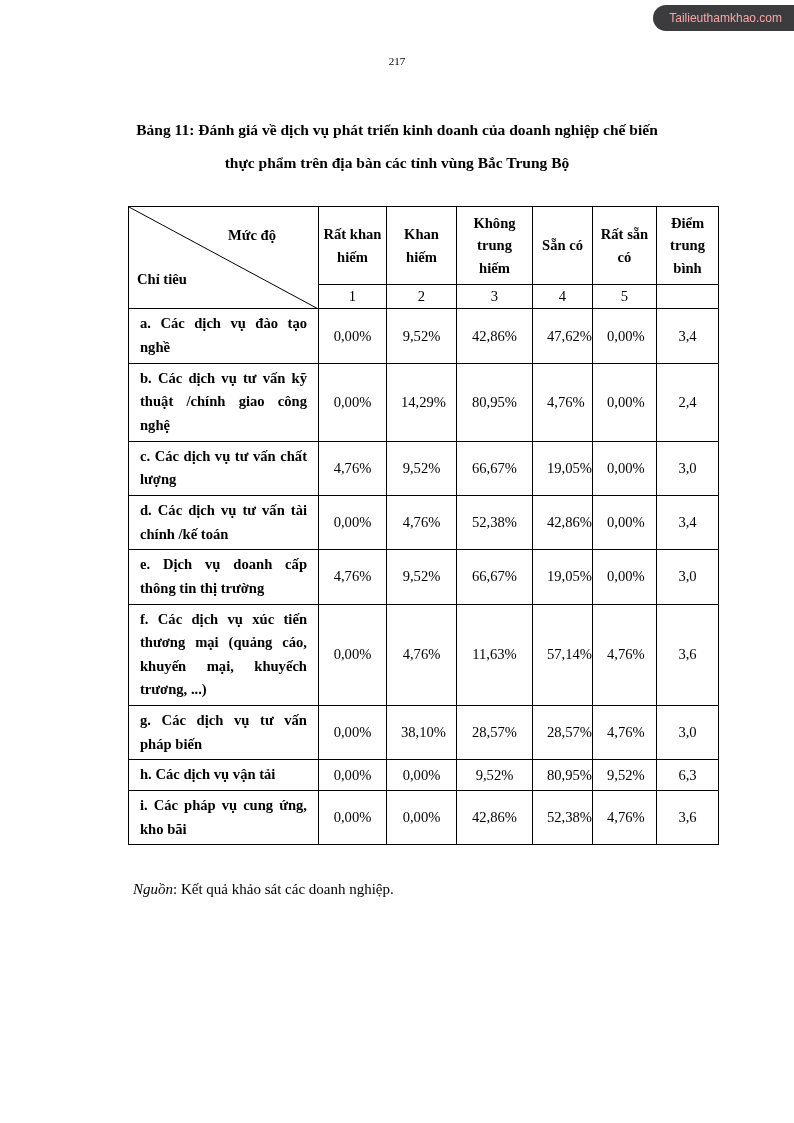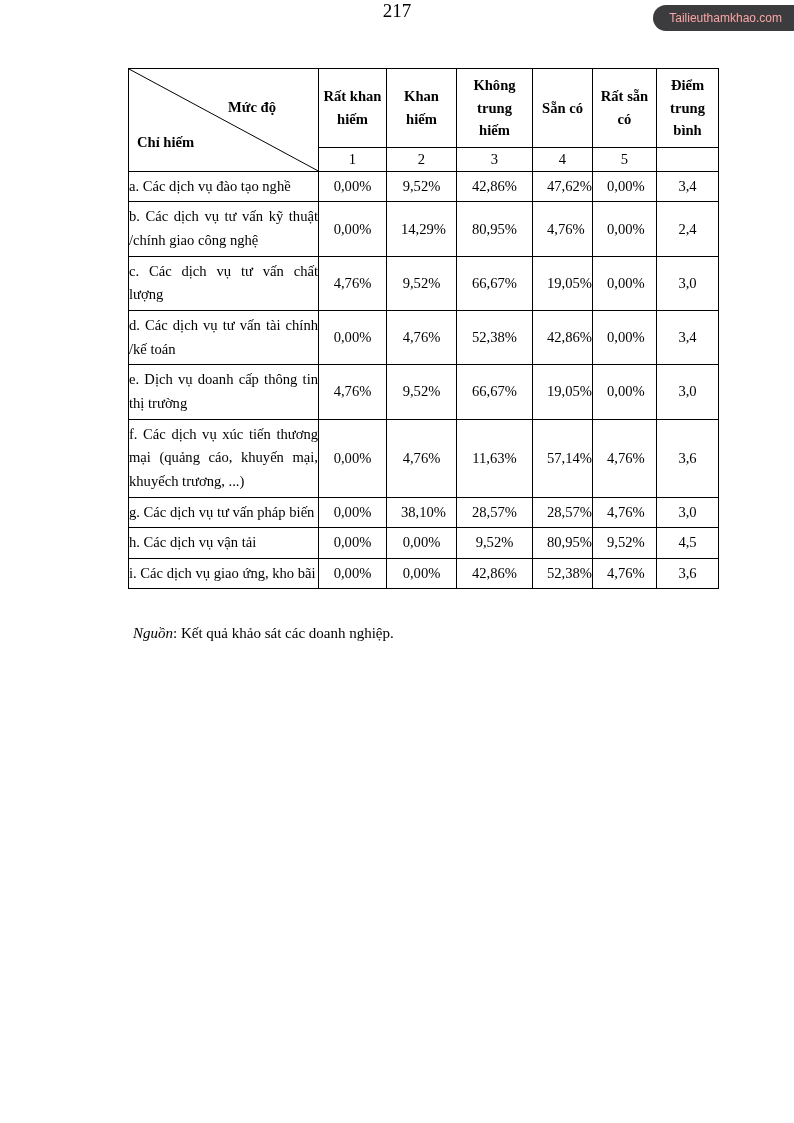--- a/index.html
+++ b/index.html
@@ -19,21 +19,22 @@
     right: 0;
     background: #3c3c3e;
     color: #fca5a5;
     font-family: "Liberation Sans", sans-serif;
     font-size: 12px;
     padding: 6px 12px 6px 16px;
     border-radius: 14px 0 0 14px;
   }
   .page-number {
     text-align: center;
-    font-size: 19px;
+    padding-top: 55px;
+    font-size: 11px;
     font-family: Liberation Serif, serif;
   }
   .doc-title {
     width: 620px;
     margin: 46px auto 0 auto;
     text-align: center;
     font-weight: bold;
     font-size: 15.5px;
     line-height: 2.15;
   }
@@ -59,78 +60,81 @@
     position: relative;
     padding: 0;
   }
   td.diag svg {
     position: absolute;
     left: 0; top: 0;
     width: 100%; height: 100%;
   }
   td.diag .corner-top {
     position: absolute;
-    top: 30px;
+    top: 20px;
     right: 42px;
     font-weight: bold;
   }
   td.diag .corner-bottom {
     position: absolute;
     bottom: 20px;
     left: 8px;
     font-weight: bold;
   }
   tr.scale-row td {
     height: 24px;
     text-align: center;
     padding: 1px 2px;
   }
   td.label {
     text-align: justify;
-    padding: 3px 0;
+    padding: 3px 11px;
     line-height: 1.62;
+    font-weight: bold;
   }
   td.val {
     text-align: center;
     padding: 3px 14px;
   }
   .source-note {
     margin: 36px 0 0 133px;
     font-size: 15px;
   }
   .source-note .src-prefix { font-style: italic; }
 </style>
 </head>
 <body>
 
 <div class="watermark">Tailieuthamkhao.com</div>
 
 <div class="page-number">217</div>
 
 <div class="doc-title">
+  <div>Bảng  11: Đánh giá về dịch vụ phát triển kinh doanh của doanh nghiệp chế biến</div>
+  <div>thực phẩm trên địa bàn các tỉnh vùng Bắc Trung Bộ</div>
 </div>
 
 <table class="survey">
   <colgroup>
     <col style="width:190px">
       <col style="width:68px">
       <col style="width:70px">
     <col style="width:76px">
       <col style="width:60px">
       <col style="width:64px">
       <col style="width:62px">
   </colgroup>
   <tbody>
     <tr>
       <td class="diag" rowspan="2">
         <svg viewBox="0 0 100 100" preserveAspectRatio="none">
           <line x1="0" y1="0" x2="100" y2="100" stroke="#000" stroke-width="1" vector-effect="non-scaling-stroke"></line>
         </svg>
         <span class="corner-top">Mức độ</span>
-        <span class="corner-bottom">Chỉ hiếm</span>
+        <span class="corner-bottom">Chỉ tiêu</span>
       </td>
       <th class="colhead">Rất khan hiếm</th>
       <th class="colhead">Khan hiếm</th>
       <th class="colhead">Không trung hiếm</th>
       <th class="colhead">Sẵn có</th>
       <th class="colhead">Rất sẵn có</th>
       <th class="colhead">Điểm trung bình</th>
     </tr>
     <tr class="scale-row">
       <td>1</td>
@@ -204,24 +208,24 @@
       <td class="val">4,76%</td>
       <td class="val">3,0</td>
     </tr>
     <tr>
       <td class="label">h. Các dịch vụ vận tải</td>
       <td class="val">0,00%</td>
       <td class="val">0,00%</td>
       <td class="val">9,52%</td>
       <td class="val">80,95%</td>
       <td class="val">9,52%</td>
-      <td class="val">4,5</td>
-    </tr>
-    <tr>
-      <td class="label">i. Các dịch vụ giao ứng, kho bãi</td>
+      <td class="val">6,3</td>
+    </tr>
+    <tr>
+      <td class="label">i. Các pháp vụ cung ứng, kho bãi</td>
       <td class="val">0,00%</td>
       <td class="val">0,00%</td>
       <td class="val">42,86%</td>
       <td class="val">52,38%</td>
       <td class="val">4,76%</td>
       <td class="val">3,6</td>
     </tr>
   </tbody>
 </table>
 

